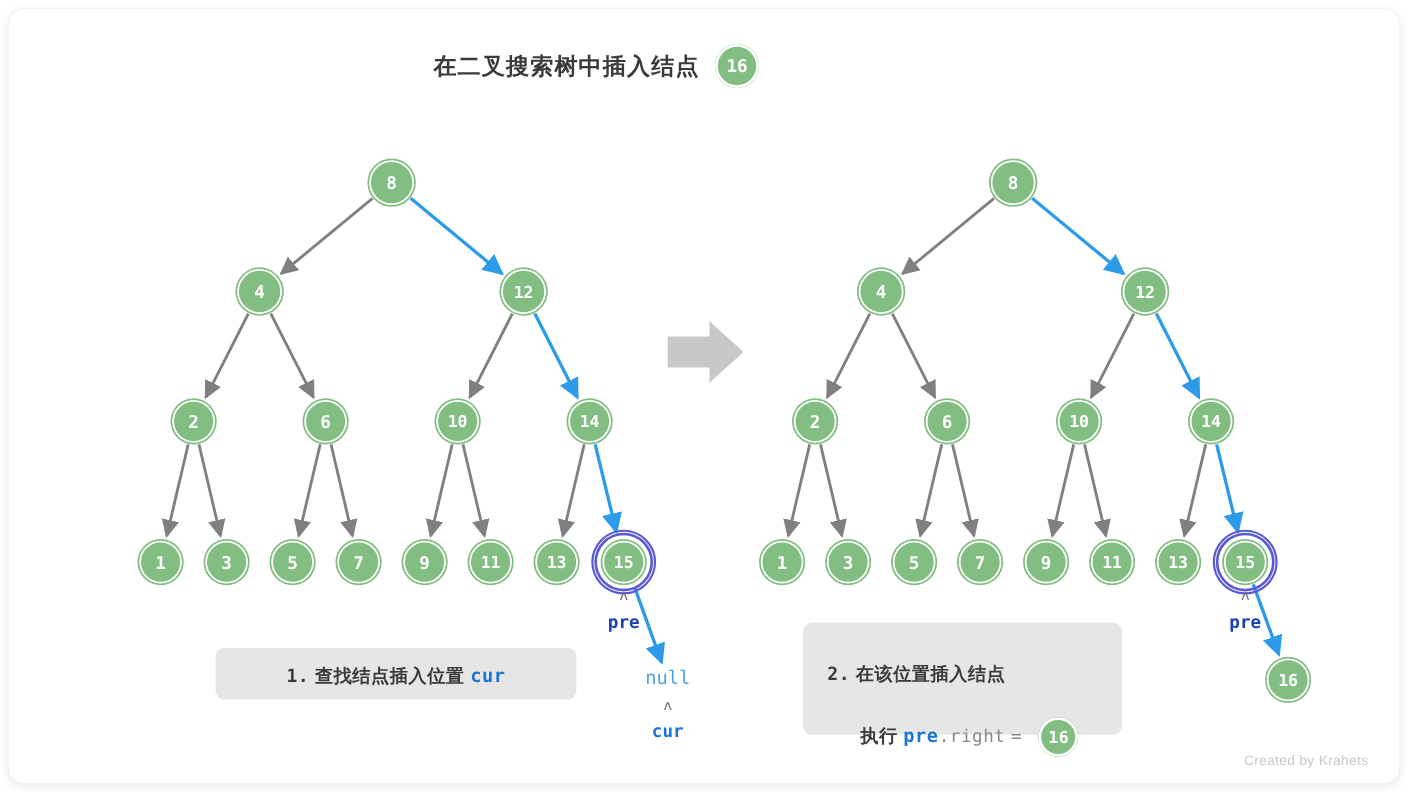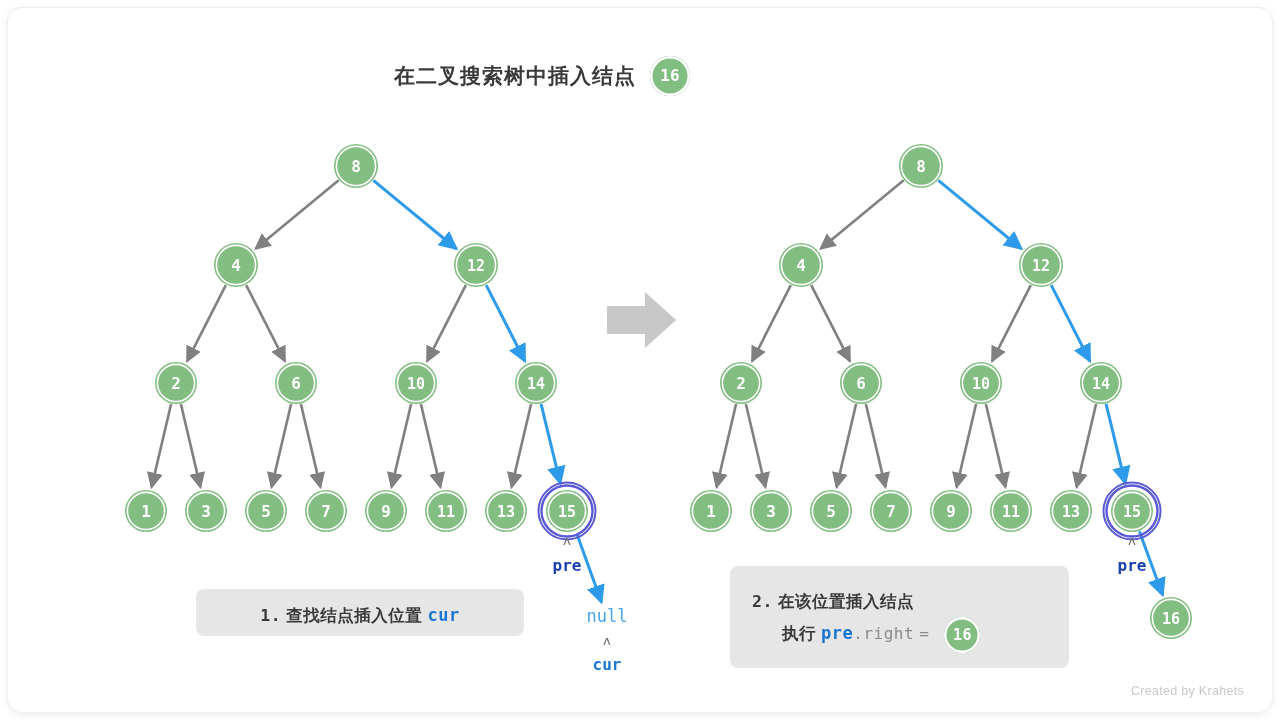--- a/index.html
+++ b/index.html
@@ -34,21 +34,21 @@
     position: absolute;
     left: 0;
     top: 0;
     width: 1280px;
     height: 720px;
     overflow: visible;
   }
   .title-wrap {
     position: absolute;
     left: 0;
-    top: 56px;
+    top: 40px;
     width: 1084px;
     text-align: center;
     white-space: nowrap;
   }
   .title-text {
     font-size: 21px;
     font-weight: bold;
     color: #3a3a3a;
     letter-spacing: 1px;
     vertical-align: middle;
@@ -88,23 +88,23 @@
     top: 589px;
     width: 328px;
     height: 47px;
     padding: 11px 20px 0 20px;
     white-space: nowrap;
     text-align: center;
   }
   #caption-2 {
     left: 730px;
     top: 566px;
-    width: 339px;
+    width: 290px;
     height: 102px;
-    padding: 20px 22px 0 22px;
+    padding: 32px 22px 0 22px;
   }
   .cap-line {
     font-size: 16.5px;
     font-weight: bold;
     letter-spacing: 0.5px;
     white-space: nowrap;
     line-height: 30px;
   }
   .cap-num {
     font-family: "DejaVu Sans Mono", monospace;
@@ -117,20 +117,21 @@
     font-size: 17px;
   }
   .cap-plain {
     color: #8a8a8a;
     font-family: "DejaVu Sans Mono", monospace;
     font-weight: normal;
     font-size: 16px;
   }
   .cap-indent {
     padding-left: 30px;
+    margin-top: 24px;
   }
   .credit {
     position: absolute;
     right: 36px;
     bottom: 22px;
     font-family: Liberation Sans, sans-serif;
     font-size: 12.5px;
     color: #c9c9c9;
     letter-spacing: 0.3px;
   }

